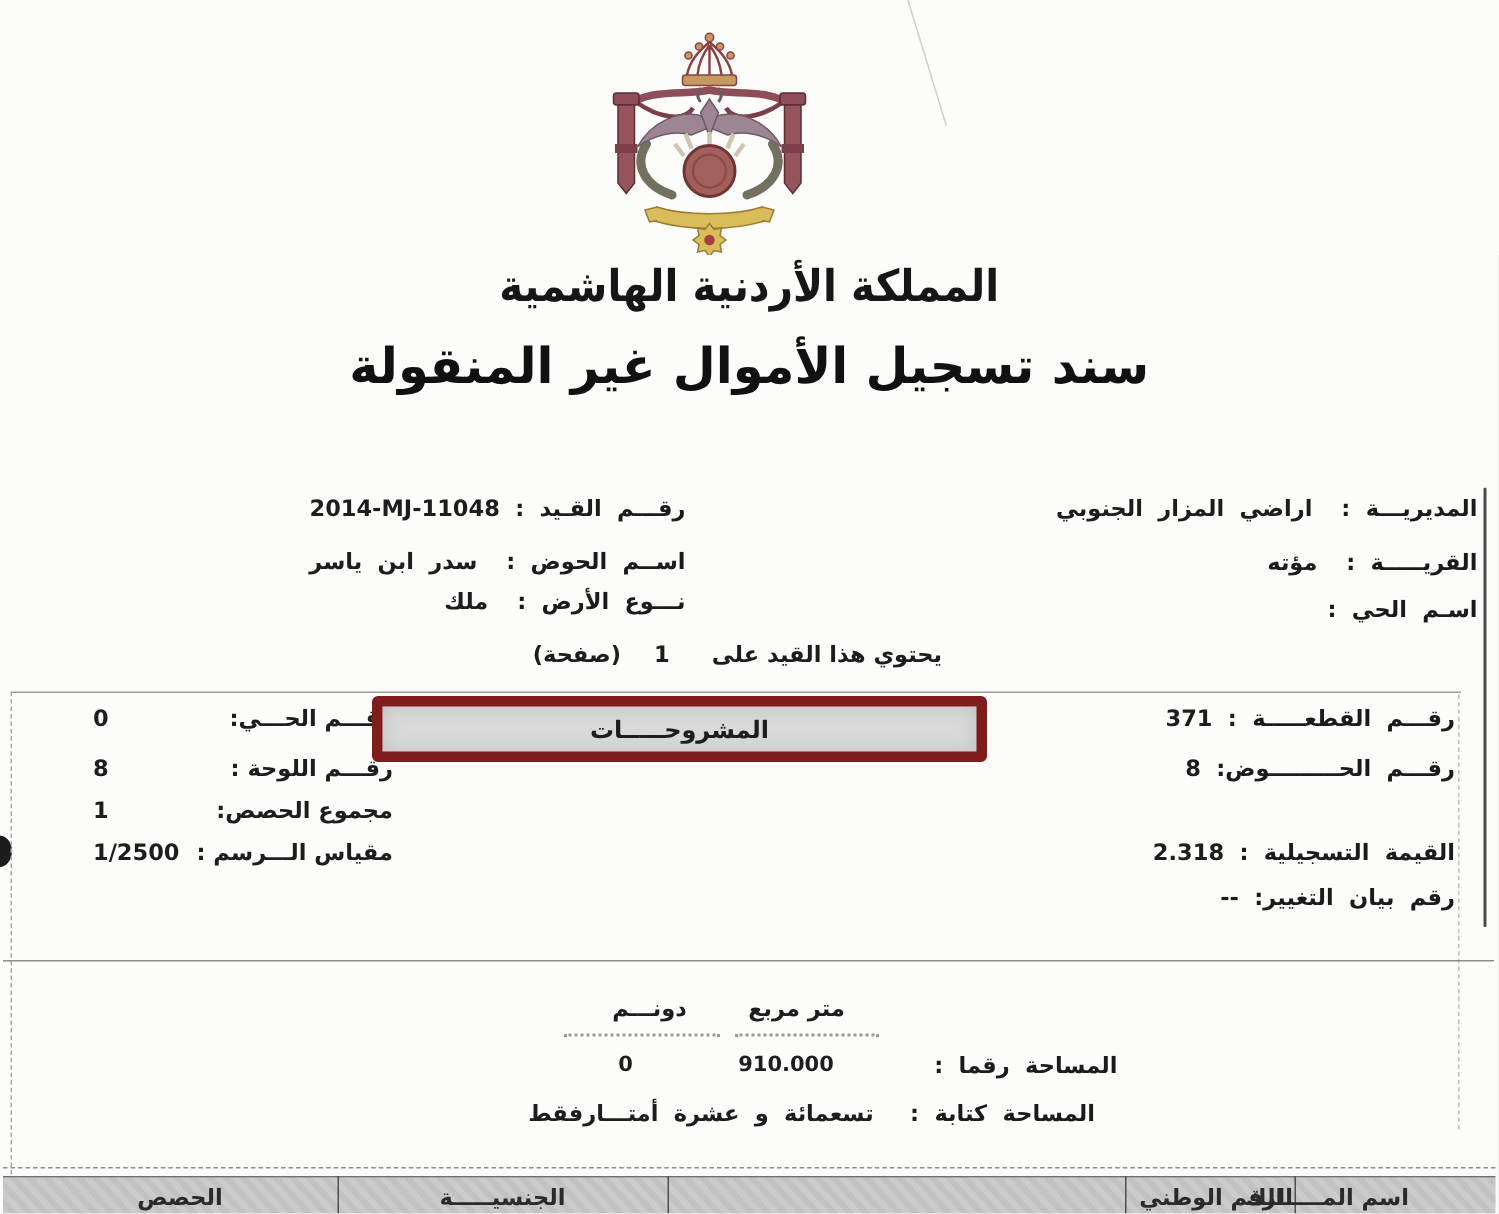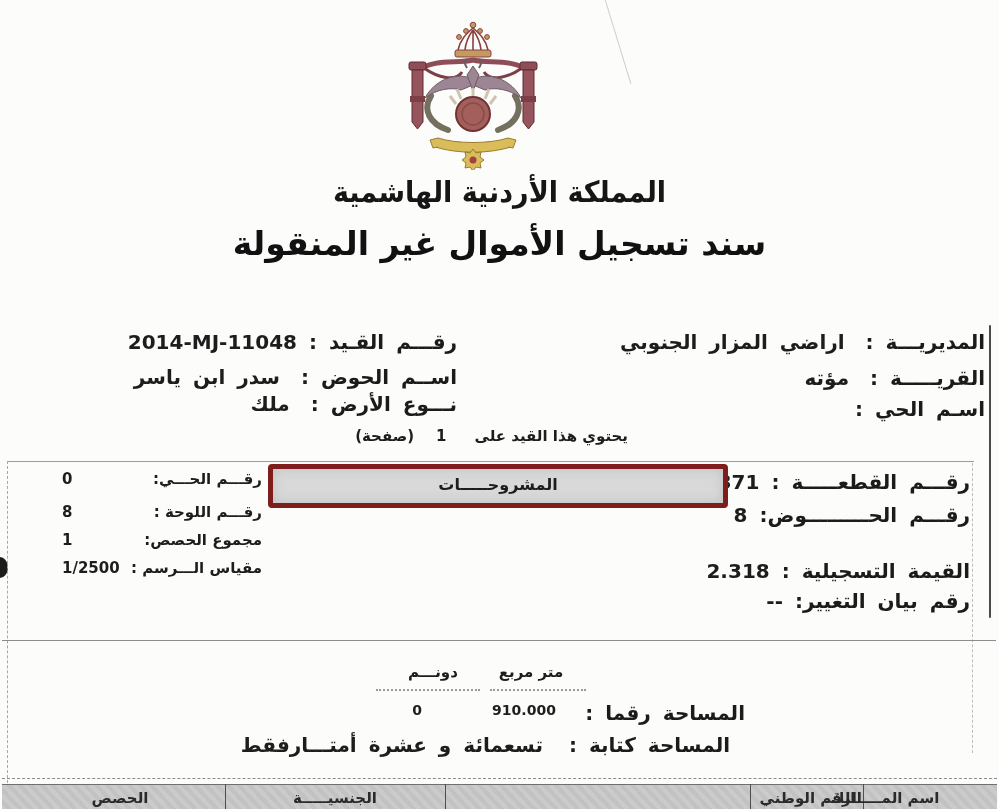--- a/index.html
+++ b/index.html
@@ -12,37 +12,36 @@
   .arab{direction:rtl;unicode-bidi:plaintext;font-weight:bold;white-space:nowrap;}
   .kingdom{
     left:0;right:0;top:176px;text-align:center;
     font-size:27px;font-weight:bold;letter-spacing:0;
     transform:scaleY(1.08);color:#161616;
   }
   .doc-title{
     left:0;right:0;top:224px;text-align:center;
     font-size:33px;font-weight:bold;color:#111;
   }
-  .frow{position:absolute;direction:rtl;font-weight:bold;font-size:20px;word-spacing:5px;white-space:nowrap;}
+  .frow{position:absolute;direction:rtl;font-weight:bold;font-size:15px;word-spacing:5px;white-space:nowrap;}
   .frow .lbl{color:#1b1b1b;}
   .frow .val{margin-inline-start:9px;}
   .contains{position:absolute;direction:rtl;font-weight:bold;font-size:15px;white-space:nowrap;}
   .contains .gap1{display:inline-block;width:28px;}
   .contains .gap2{display:inline-block;width:22px;}
   
   .hline{position:absolute;border-top:1px solid #9c9c9c;}
   .hline.dash{border-top:1px dashed #8c8c8c;}
   .vline{position:absolute;border-left:1px dashed #a8a8a8;}
   .annot-box{
-    position:absolute;left:248px;top:464px;width:460px;height:44px;
-    background:#d9d9d9;border:5px solid #7f1d1d;border-radius:4px;z-index:3;
+    position:absolute;left:248px;top:464px;width:410px;height:44px;
+    background:#d9d9d9;border:7px solid #7f1d1d;border-radius:4px;z-index:3;
     display:flex;align-items:flex-start;justify-content:center;
     font-weight:bold;font-size:16px;padding-top:6px;box-sizing:border-box;
     box-shadow:inset 0 0 12px rgba(120,120,120,.25);
-    margin-left:20px;
   }
   .lrow{position:absolute;direction:rtl;font-weight:bold;font-size:15px;display:flex;justify-content:space-between;width:200px;z-index:1;white-space:nowrap;}
   
   .unit{position:absolute;text-align:center;font-weight:bold;font-size:15px;direction:rtl;}
   .dashu{position:absolute;border-top:2px dotted #9a9a9a;height:0;}
   .numval{position:absolute;font-weight:bold;font-size:14px;text-align:center;}
   
   .band{
     position:absolute;left:2px;top:784px;width:995px;height:25px;
     background:repeating-linear-gradient(47deg,#cbcbcb 0 4px,#c2c2c2 4px 8px);

